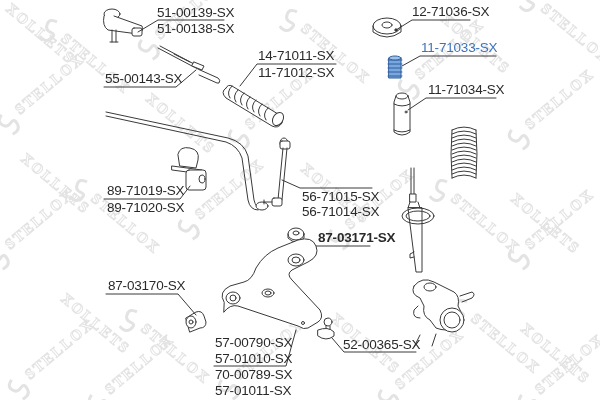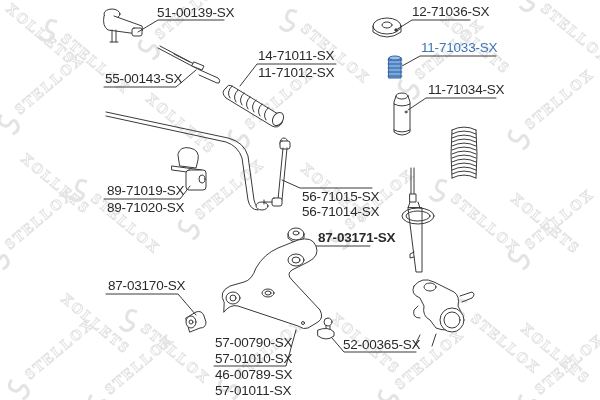--- a/index.html
+++ b/index.html
@@ -186,30 +186,31 @@
       <ellipse cx="430" cy="287" rx="6" ry="4"></ellipse>
       <ellipse cx="452" cy="320" rx="12" ry="12" fill="#fff"></ellipse>
       <ellipse cx="452" cy="320" rx="8" ry="8"></ellipse>
       <path d="M460,296 l12,-4 q4,2 0,6 l-10,4"></path>
       <path d="M418,306 l-4,4 q-2,8 6,8"></path>
       <path d="M420,335 l-6,12 M436,334 l-4,12"></path>
     </g>
   </svg>
 
   <div class="lbl" style="left:157px;top:5px;">51-00139-SX</div>
+  <div class="lbl" style="left:157px;top:21px;">51-00138-SX</div>
   <div class="lbl" style="left:105px;top:71px;">55-00143-SX</div>
   <div class="lbl" style="left:258px;top:48px;">14-71011-SX</div>
   <div class="lbl" style="left:258px;top:65px;">11-71012-SX</div>
   <div class="lbl" style="left:412px;top:4px;">12-71036-SX</div>
   <div class="lbl active" style="left:421px;top:40px;">11-71033-SX</div>
   <div class="lbl" style="left:428px;top:82px;">11-71034-SX</div>
   <div class="lbl" style="left:107px;top:183px;">89-71019-SX</div>
   <div class="lbl" style="left:107px;top:200px;">89-71020-SX</div>
   <div class="lbl" style="left:302px;top:172px;margin-top:32px;">56-71014-SX</div>
   <div class="lbl" style="left:302px;top:189px;">56-71015-SX</div>
   <div class="lbl" style="left:318px;top:230px;font-weight:bold;">87-03171-SX</div>
   <div class="lbl" style="left:108px;top:278px;">87-03170-SX</div>
   <div class="lbl" style="left:343px;top:337px;">52-00365-SX</div>
   <div class="lbl" style="left:215px;top:335px;">57-00790-SX</div>
   <div class="lbl" style="left:215px;top:351px;">57-01010-SX</div>
-  <div class="lbl" style="left:215px;top:367px;">46-00789-SX</div>
+  <div class="lbl" style="left:215px;top:367px;">70-00789-SX</div>
   <div class="lbl" style="left:215px;top:383px;">57-01011-SX</div>
 </div>
 
 </body></html>

